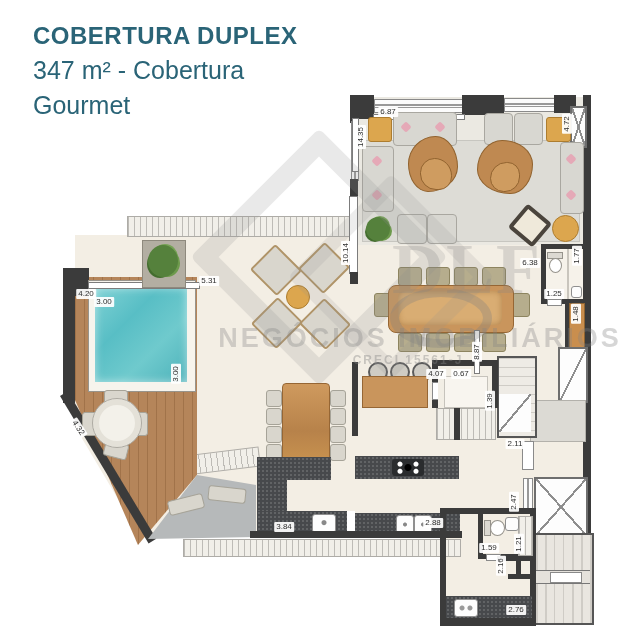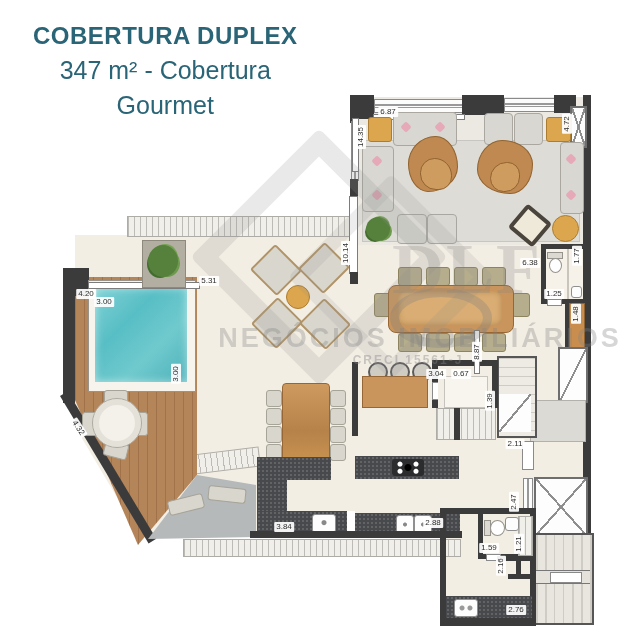--- a/index.html
+++ b/index.html
@@ -39,21 +39,21 @@
   .stairs-v{background:repeating-linear-gradient(to right,#cfccc6 0 1.5px,#e9e6e0 1.5px 9px);border:2px solid #565656;}
   .mbar-h{background:#fff;border:1px solid #7c7c7c;}
   .mbar-v{background:#fff;border:1px solid #7c7c7c;}
   .white{background:#fff;}
   .door{background:#fff;border:1px solid #8a8a8a;}
   .fixture{background:#fdfdfd;border:1px solid #8f8f8f;border-radius:3px;}
   .dim{position:absolute;font:8px/1.25 "Liberation Sans",sans-serif;color:#2e2e2e;
        background:rgba(255,255,255,.93);padding:0 2px;white-space:nowrap;border-radius:1px;z-index:60;}
   #header{position:absolute;left:33px;top:22px;color:#2a6477;z-index:5;}
   #header .t{font-size:24px;font-weight:bold;letter-spacing:.5px;}
-  #header .s{font-size:25px;font-weight:normal;margin-top:6px;text-align:center;}
+  #header .s{font-size:25px;font-weight:normal;margin-top:6px;}
   #watermark{position:absolute;inset:0;pointer-events:none;z-index:50;}
   .wm-diamond{position:absolute;border-radius:6px;}
   .wm-text{position:absolute;font-weight:bold;color:rgba(132,132,132,.33);white-space:nowrap;}
 </style>
 </head>
 <body>
 
 <div id="canvas">
 
   <div id="header">
@@ -267,21 +267,21 @@
       <span class="dim" style="left: 209px; top: 281px; transform: translate(-50%, -50%) rotate(0deg);">5.31</span>
       <span class="dim" style="left: 86px; top: 294px; transform: translate(-50%, -50%) rotate(0deg);">4.20</span>
       <span class="dim" style="left: 104px; top: 302px; transform: translate(-50%, -50%) rotate(0deg);">3.00</span>
       <span class="dim" style="left: 176px; top: 374px; transform: translate(-50%, -50%) rotate(-90deg);">3.00</span>
       <span class="dim" style="left: 78px; top: 428px; transform: translate(-50%, -50%) rotate(57deg);">4.32</span>
       <span class="dim" style="left: 530px; top: 263px; transform: translate(-50%, -50%) rotate(0deg);">6.38</span>
       <span class="dim" style="left: 577px; top: 256px; transform: translate(-50%, -50%) rotate(-90deg);">1.77</span>
       <span class="dim" style="left: 554px; top: 294px; transform: translate(-50%, -50%) rotate(0deg);">1.25</span>
       <span class="dim" style="left: 576px; top: 314px; transform: translate(-50%, -50%) rotate(-90deg);">1.48</span>
       <span class="dim" style="left: 477px; top: 352px; transform: translate(-50%, -50%) rotate(-90deg);">8.87</span>
-      <span class="dim" style="left: 436px; top: 374px; transform: translate(-50%, -50%) rotate(0deg);">3.04</span>
+      <span class="dim" style="left: 436px; top: 374px; transform: translate(-50%, -50%) rotate(0deg);">4.07</span>
       <span class="dim" style="left: 461px; top: 374px; transform: translate(-50%, -50%) rotate(0deg);">0.67</span>
       <span class="dim" style="left: 490px; top: 401px; transform: translate(-50%, -50%) rotate(-90deg);">1.39</span>
       <span class="dim" style="left: 515px; top: 444px; transform: translate(-50%, -50%) rotate(0deg);">2.11</span>
       <span class="dim" style="left: 514px; top: 502px; transform: translate(-50%, -50%) rotate(-90deg);">2.47</span>
       <span class="dim" style="left: 284px; top: 527px; transform: translate(-50%, -50%) rotate(0deg);">3.84</span>
       <span class="dim" style="left: 433px; top: 523px; transform: translate(-50%, -50%) rotate(0deg);">2.88</span>
       <span class="dim" style="left: 489px; top: 548px; transform: translate(-50%, -50%) rotate(0deg);">1.59</span>
       <span class="dim" style="left: 519px; top: 544px; transform: translate(-50%, -50%) rotate(-90deg);">1.21</span>
       <span class="dim" style="left: 501px; top: 566px; transform: translate(-50%, -50%) rotate(-90deg);">2.16</span>
       <span class="dim" style="left: 516px; top: 610px; transform: translate(-50%, -50%) rotate(0deg);">2.76</span>

